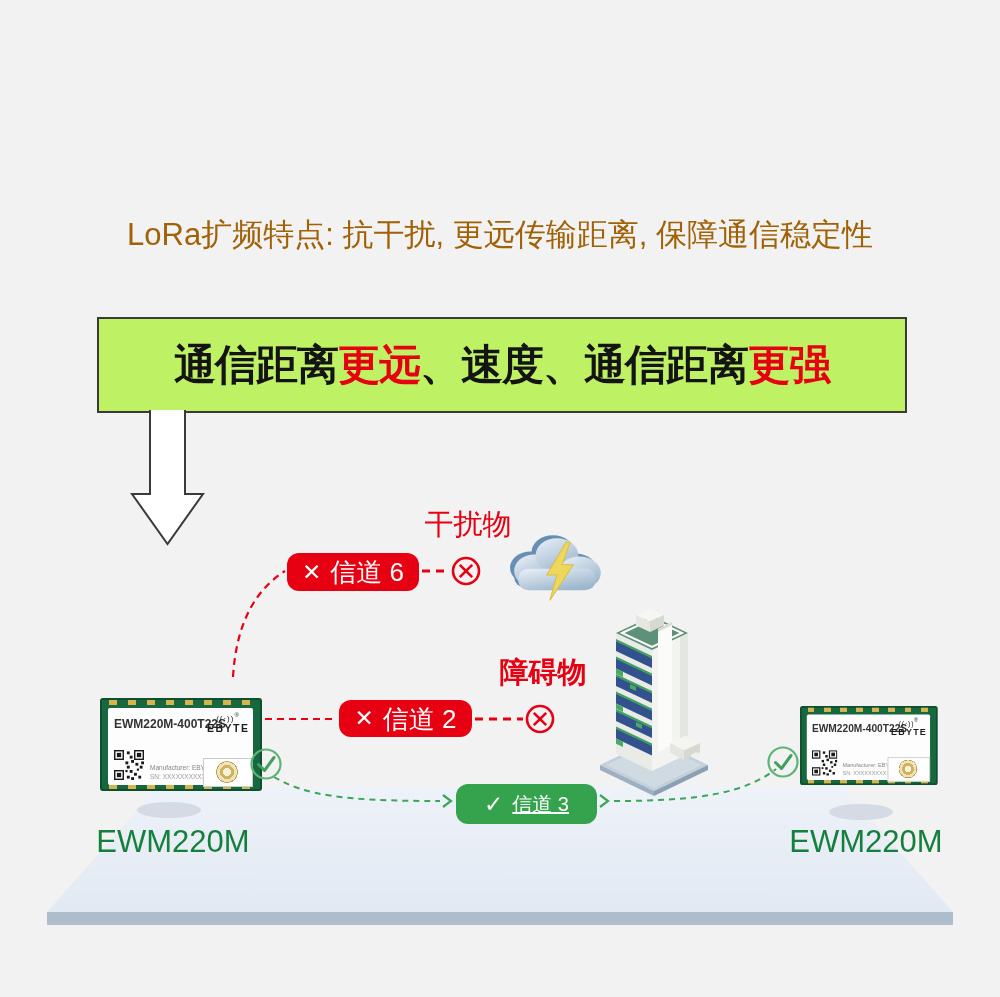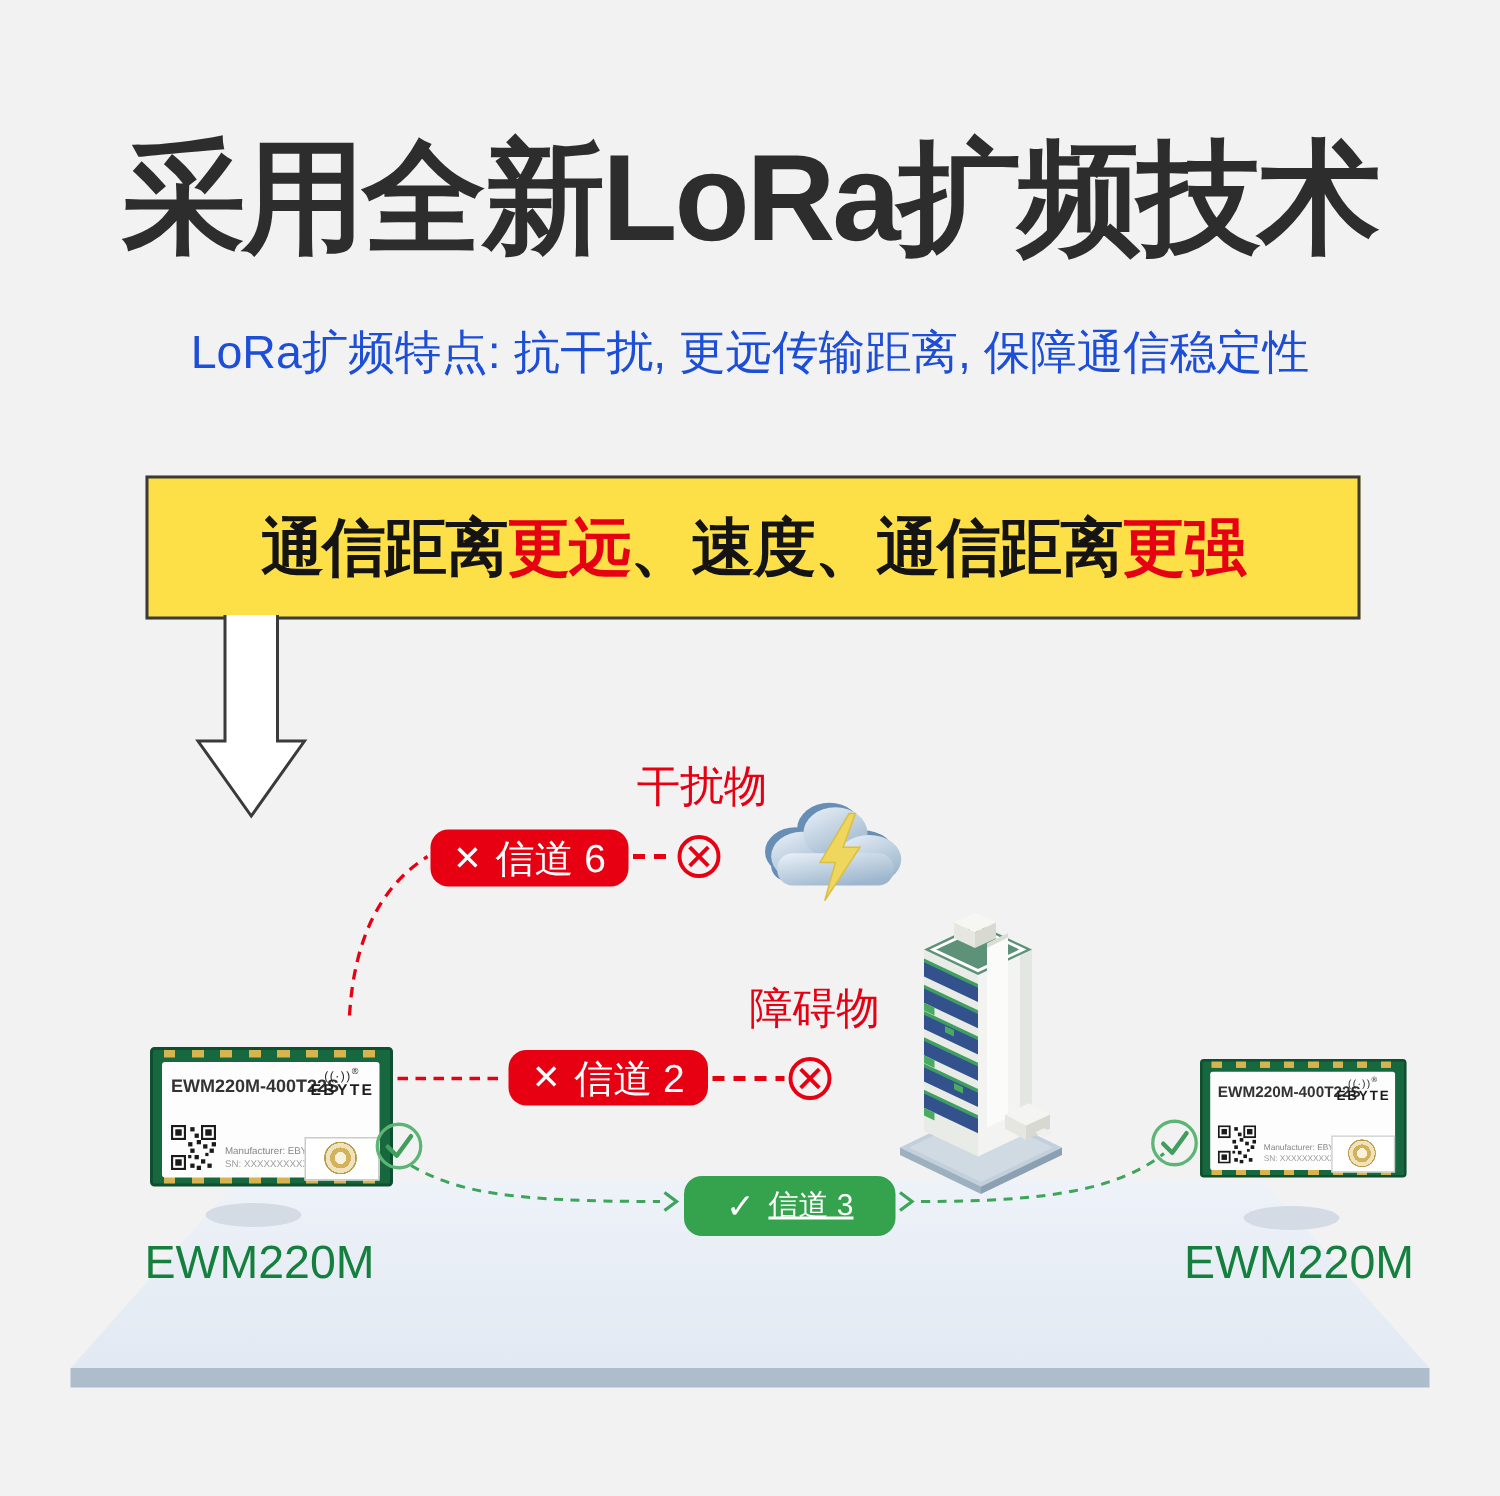--- a/index.html
+++ b/index.html
@@ -5,30 +5,30 @@
   html,body{margin:0;padding:0;background:#f2f2f3;}
   #canvas{position:relative;width:1000px;height:997px;background:#f2f2f3;overflow:hidden;
           font-family:"Liberation Sans","DejaVu Sans",sans-serif;}
   svg{position:absolute;left:0;top:0;}
   .svg-bg{z-index:0;}
   .svg-fg{z-index:5;pointer-events:none;}
   .hl{position:absolute;z-index:1;}
 
   .title{left:0;top:86px;width:1000px;text-align:center;font-size:82px;font-weight:700;
          color:#2d2d2d;letter-spacing:-2px;line-height:1.15;}
-  .subtitle{left:0;top:214px;width:1000px;text-align:center;font-size:31px;color:#1d4ed8;letter-spacing:0;}
-
-  .hlbox{left:97px;top:317px;width:806px;height:92px;background:#fde047;border:2px solid #3a3a3a;
+  .subtitle{left:0;top:214px;width:1000px;text-align:center;font-size:31px;color:#a16207;letter-spacing:0;}
+
+  .hlbox{left:97px;top:317px;width:806px;height:92px;background:#bef264;border:2px solid #3a3a3a;
          display:flex;align-items:center;justify-content:center;font-size:42px;font-weight:700;letter-spacing:-1px;}
   .hlbox .seg[data-c="dark"]{color:#141414;}
   .hlbox .seg[data-c="red"]{color:#e60012;}
 
   .redlabel{position:absolute;z-index:2;font-size:29px;color:#e60012;text-align:center;}
   .lbl-interference{left:408px;top:505px;width:120px;text-align:center;}
-  .lbl-obstacle{left:483px;top:653px;width:120px;}
+  .lbl-obstacle{left:483px;top:653px;width:120px;font-weight:bold;}
 
   .badge{position:absolute;z-index:2;display:flex;align-items:center;justify-content:center;gap:9px;
          color:#fff;border-radius:12px;}
   .badge .bicon{font-size:23px;font-weight:700;line-height:1;}
   .badge .blabel{font-size:26px;line-height:1;}
   .badge-red{background:#e60012;}
   .badge-green{background:#35a34e;}
   .badge1{left:287px;top:553px;width:132px;height:38px;}
   .badge2{left:339px;top:700px;width:133px;height:37px;}
   .badge3{left:456px;top:784px;width:141px;height:40px;}
@@ -101,21 +101,20 @@
         <rect x="9" y="18" width="2" height="2"></rect>
           <rect x="17" y="18" width="2" height="2"></rect>
           <rect x="12" y="19" width="2" height="2"></rect>
         <rect x="19" y="8" width="2" height="2"></rect>
           <rect x="8" y="14" width="1.5" height="1.5"></rect>
           <rect x="16" y="13" width="1.5" height="1.5"></rect>
       </g>
     </defs>
   </svg>
 
-  <div class="hl title">采用全新LoRa扩频技术</div>
   <div class="hl subtitle">LoRa扩频特点: 抗干扰, 更远传输距离, 保障通信稳定性</div>
 
   <div class="hl hlbox">
     <span class="seg" data-c="dark">通信距离</span>
     <span class="seg" data-c="red">更远</span>
     <span class="seg" data-c="dark">、速度</span>
     <span class="seg" data-c="dark">、通信距离</span>
     <span class="seg" data-c="red">更强</span>
   </div>
 

